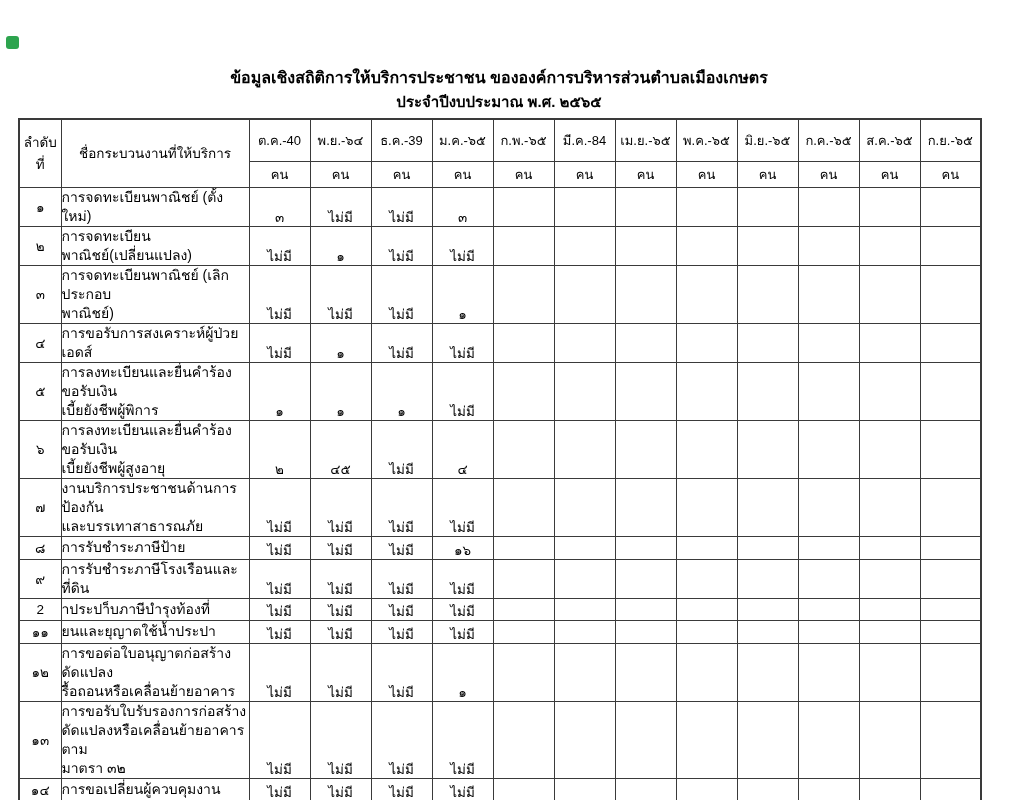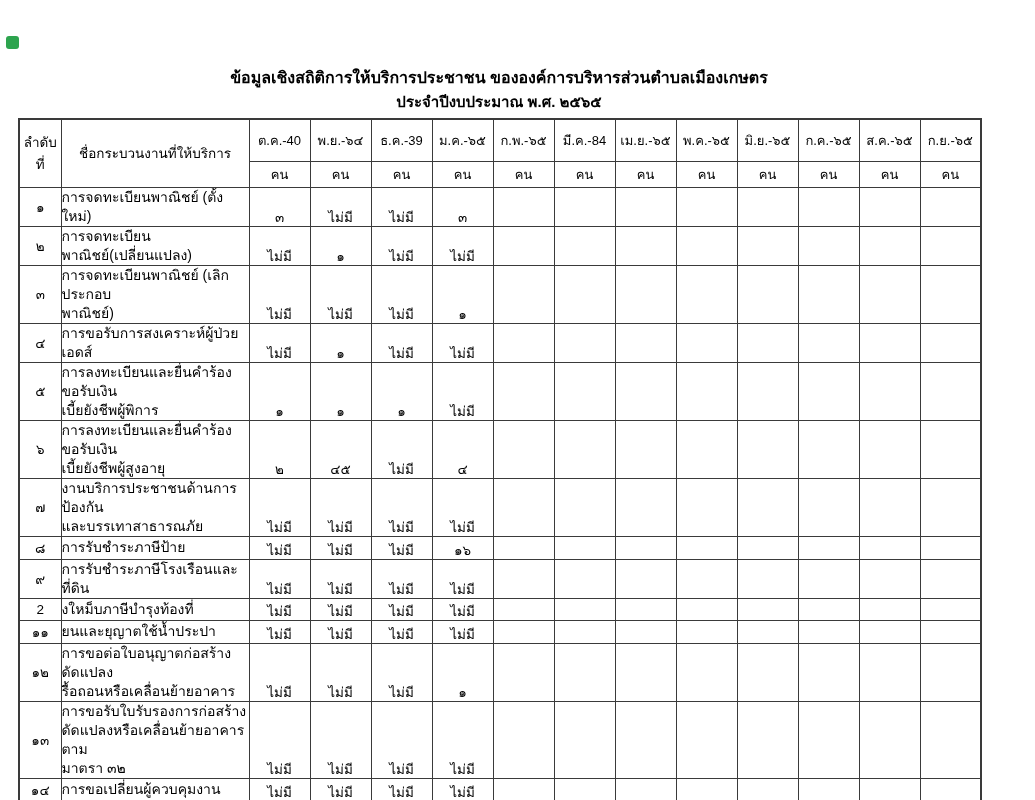--- a/index.html
+++ b/index.html
@@ -259,21 +259,21 @@
             <td class="val"></td>
             <td class="val"></td>
             <td class="val"></td>
             <td class="val"></td>
             <td class="val"></td>
             <td class="val"></td>
             <td class="val"></td>
           </tr>
           <tr class="h1">
             <td class="num">2</td>
-            <td class="name">งใหม็บภาษีบำรุงท้องที่</td>
+            <td class="name">ำประปา็บภาษีบำรุงท้องที่</td>
             <td class="val">ไม่มี</td>
             <td class="val">ไม่มี</td>
             <td class="val">ไม่มี</td>
             <td class="val">ไม่มี</td>
             <td class="val"></td>
             <td class="val"></td>
             <td class="val"></td>
             <td class="val"></td>
             <td class="val"></td>
             <td class="val"></td>

